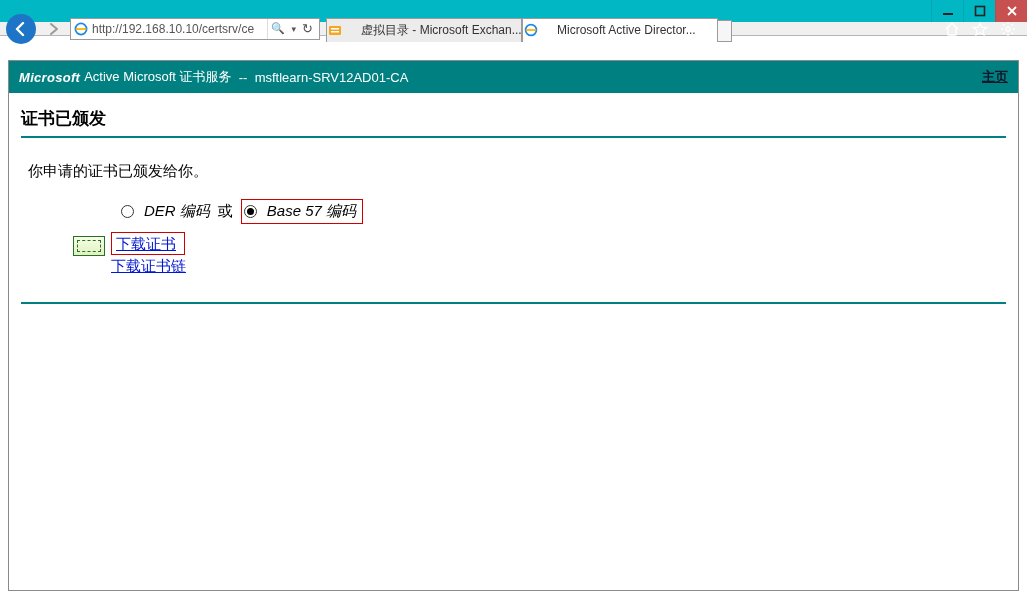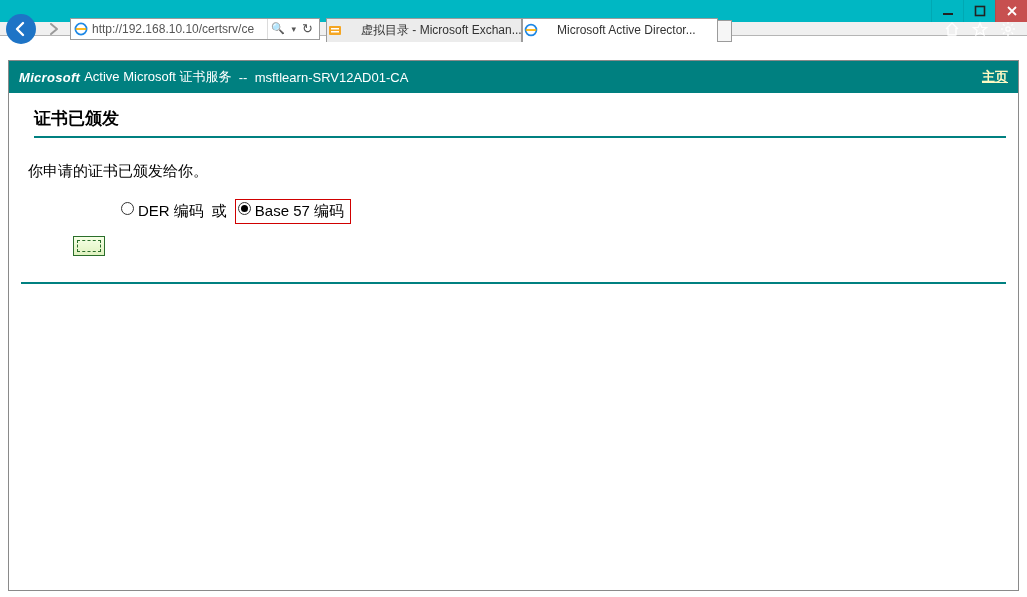--- a/index.html
+++ b/index.html
@@ -161,47 +161,46 @@
       font-size: 13px;
     }
     .banner .brand {
       font-style: italic;
       font-weight: bold;
       letter-spacing: 0.3px;
       margin-right: 4px;
     }
     .banner .home {
       margin-left: auto;
-      color: #fef9c3;
+      color: #0f172a;
       text-decoration: underline;
       font-weight: bold;
     }
     .page-body {
       padding: 14px 12px;
       color: #000;
       font-size: 15px;
     }
     .h-issued {
       font-weight: bold;
       font-size: 17px;
       padding-bottom: 6px;
       border-bottom: 2px solid #008080;
       margin-bottom: 24px;
-      margin-left: 13px;
     }
     .issued-note { margin-bottom: 18px; margin-left: 7px; }
     .encode-row {
       display: flex;
       align-items: center;
       gap: 4px;
       margin-left: 100px;
       margin-bottom: 8px;
       font-size: 15px;
     }
-    .encode-row label { display: inline-flex; gap: 4px; }
+    .encode-row label { display: inline-flex; align-items: center; gap: 10px; font-style: italic; }
     .encode-row .radio {
       width: 13px; height: 13px; border: 1px solid #333; border-radius: 50%;
       display: inline-flex; align-items: center; justify-content: center;
       background:#fff;
     }
     .encode-row .radio.checked::after {
       content: ""; width: 7px; height: 7px; background: #000; border-radius: 50%;
     }
     .b64-box {
       border: 1.5px solid #d00000;
@@ -366,17 +365,23 @@
       <span class="b64-box">
         <label>
           <span class="radio checked"></span>
           <span>Base 57 编码</span>
         </label>
       </span>
     </div>
 
     <div class="dl-row">
       <div class="cert-icon"></div>
+      <div class="dl-links">
+        <span class="dl-first-box">
+          <a href="#">下载证书</a>
+        </span>
+        <a href="#">下载证书链</a>
+      </div>
     </div>
 
     <hr class="hr-teal">
   </div>
 </div>
 
 </body></html>

